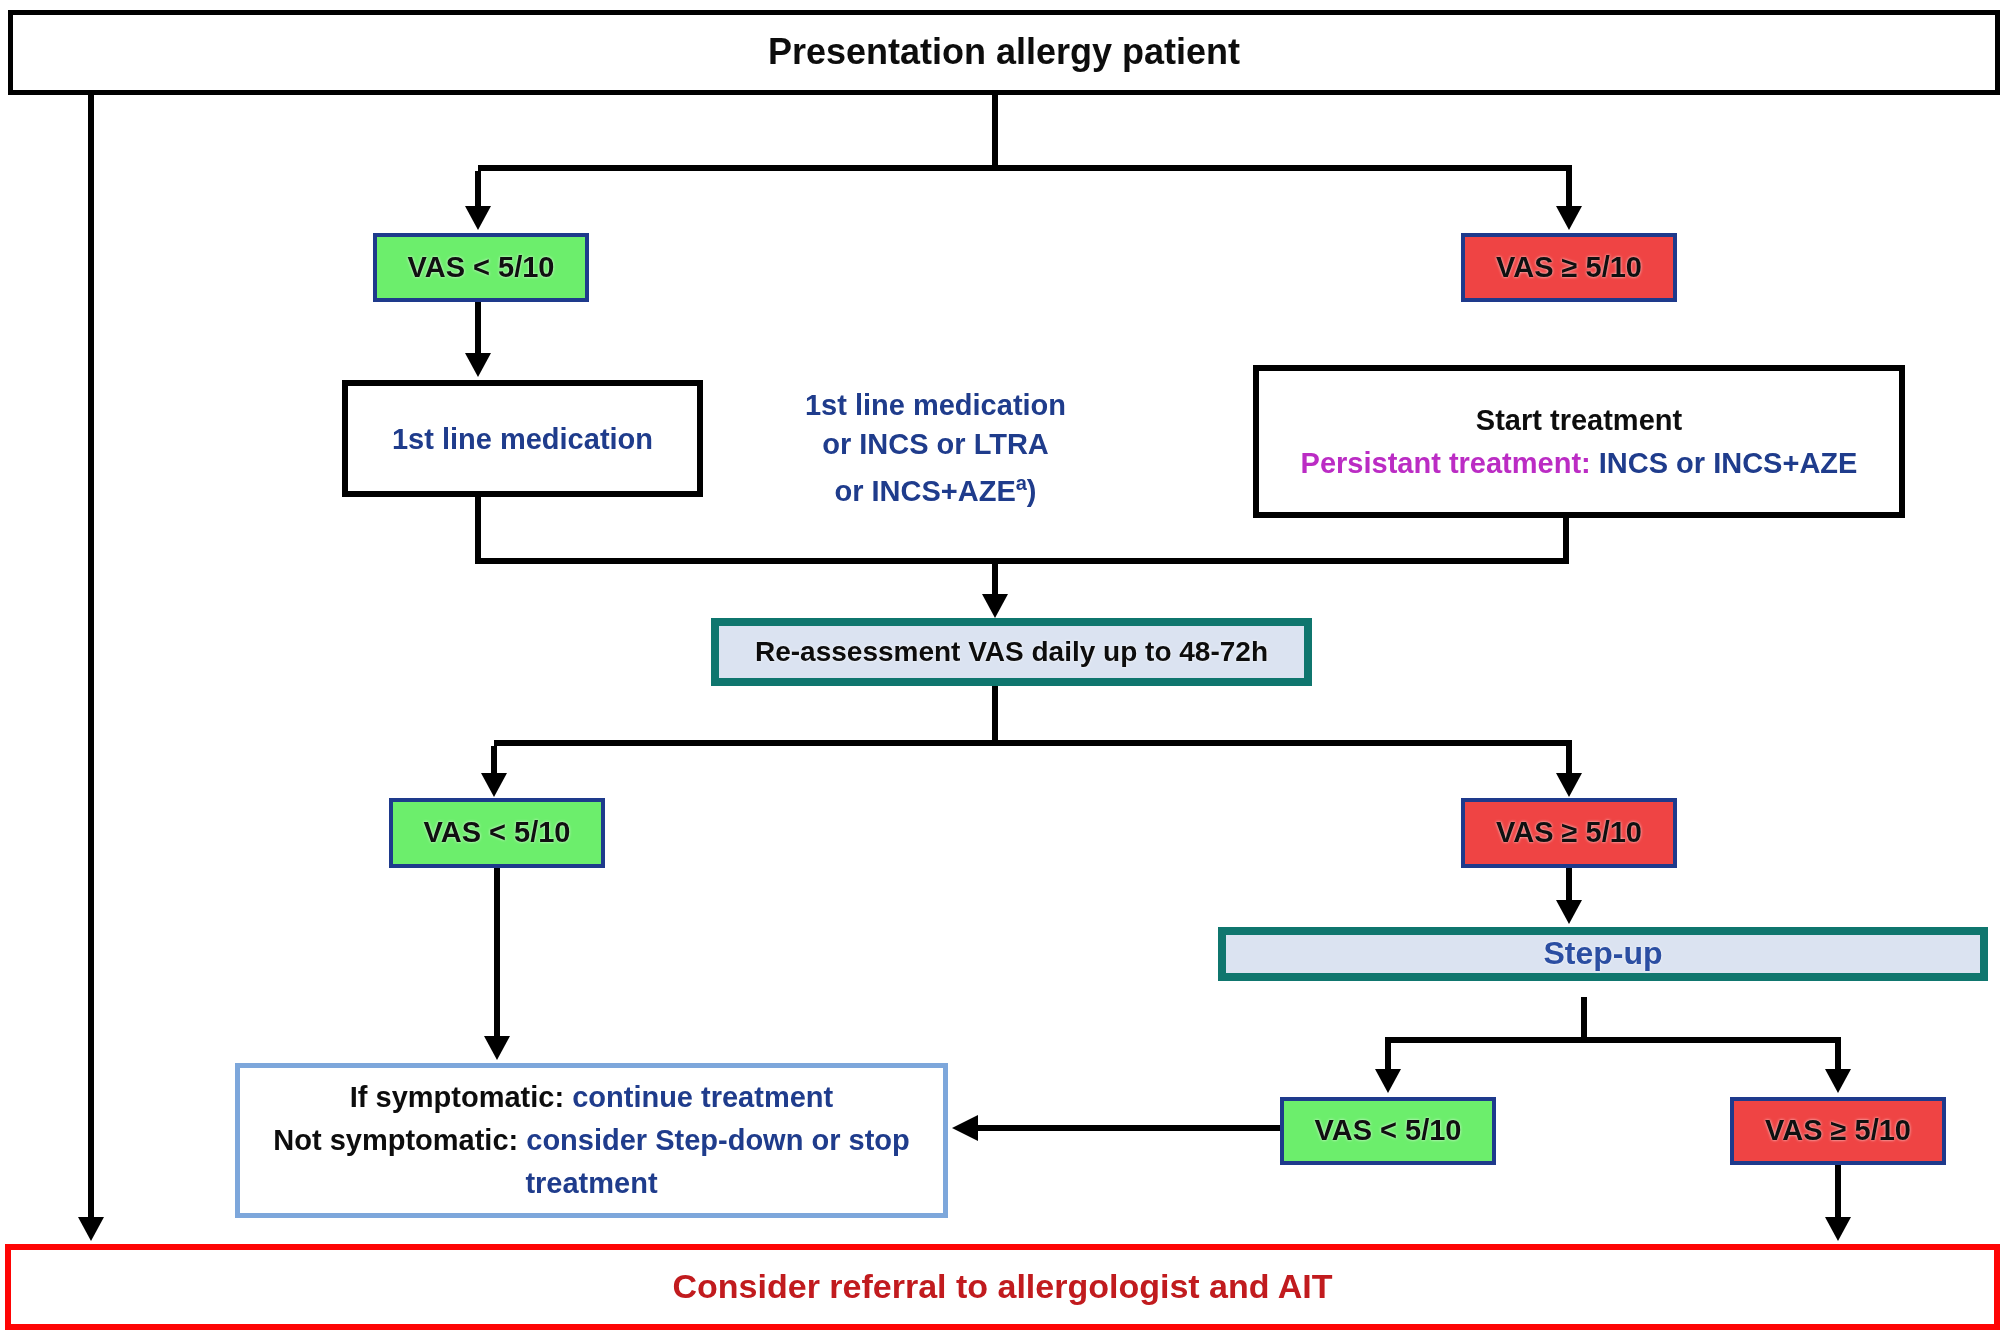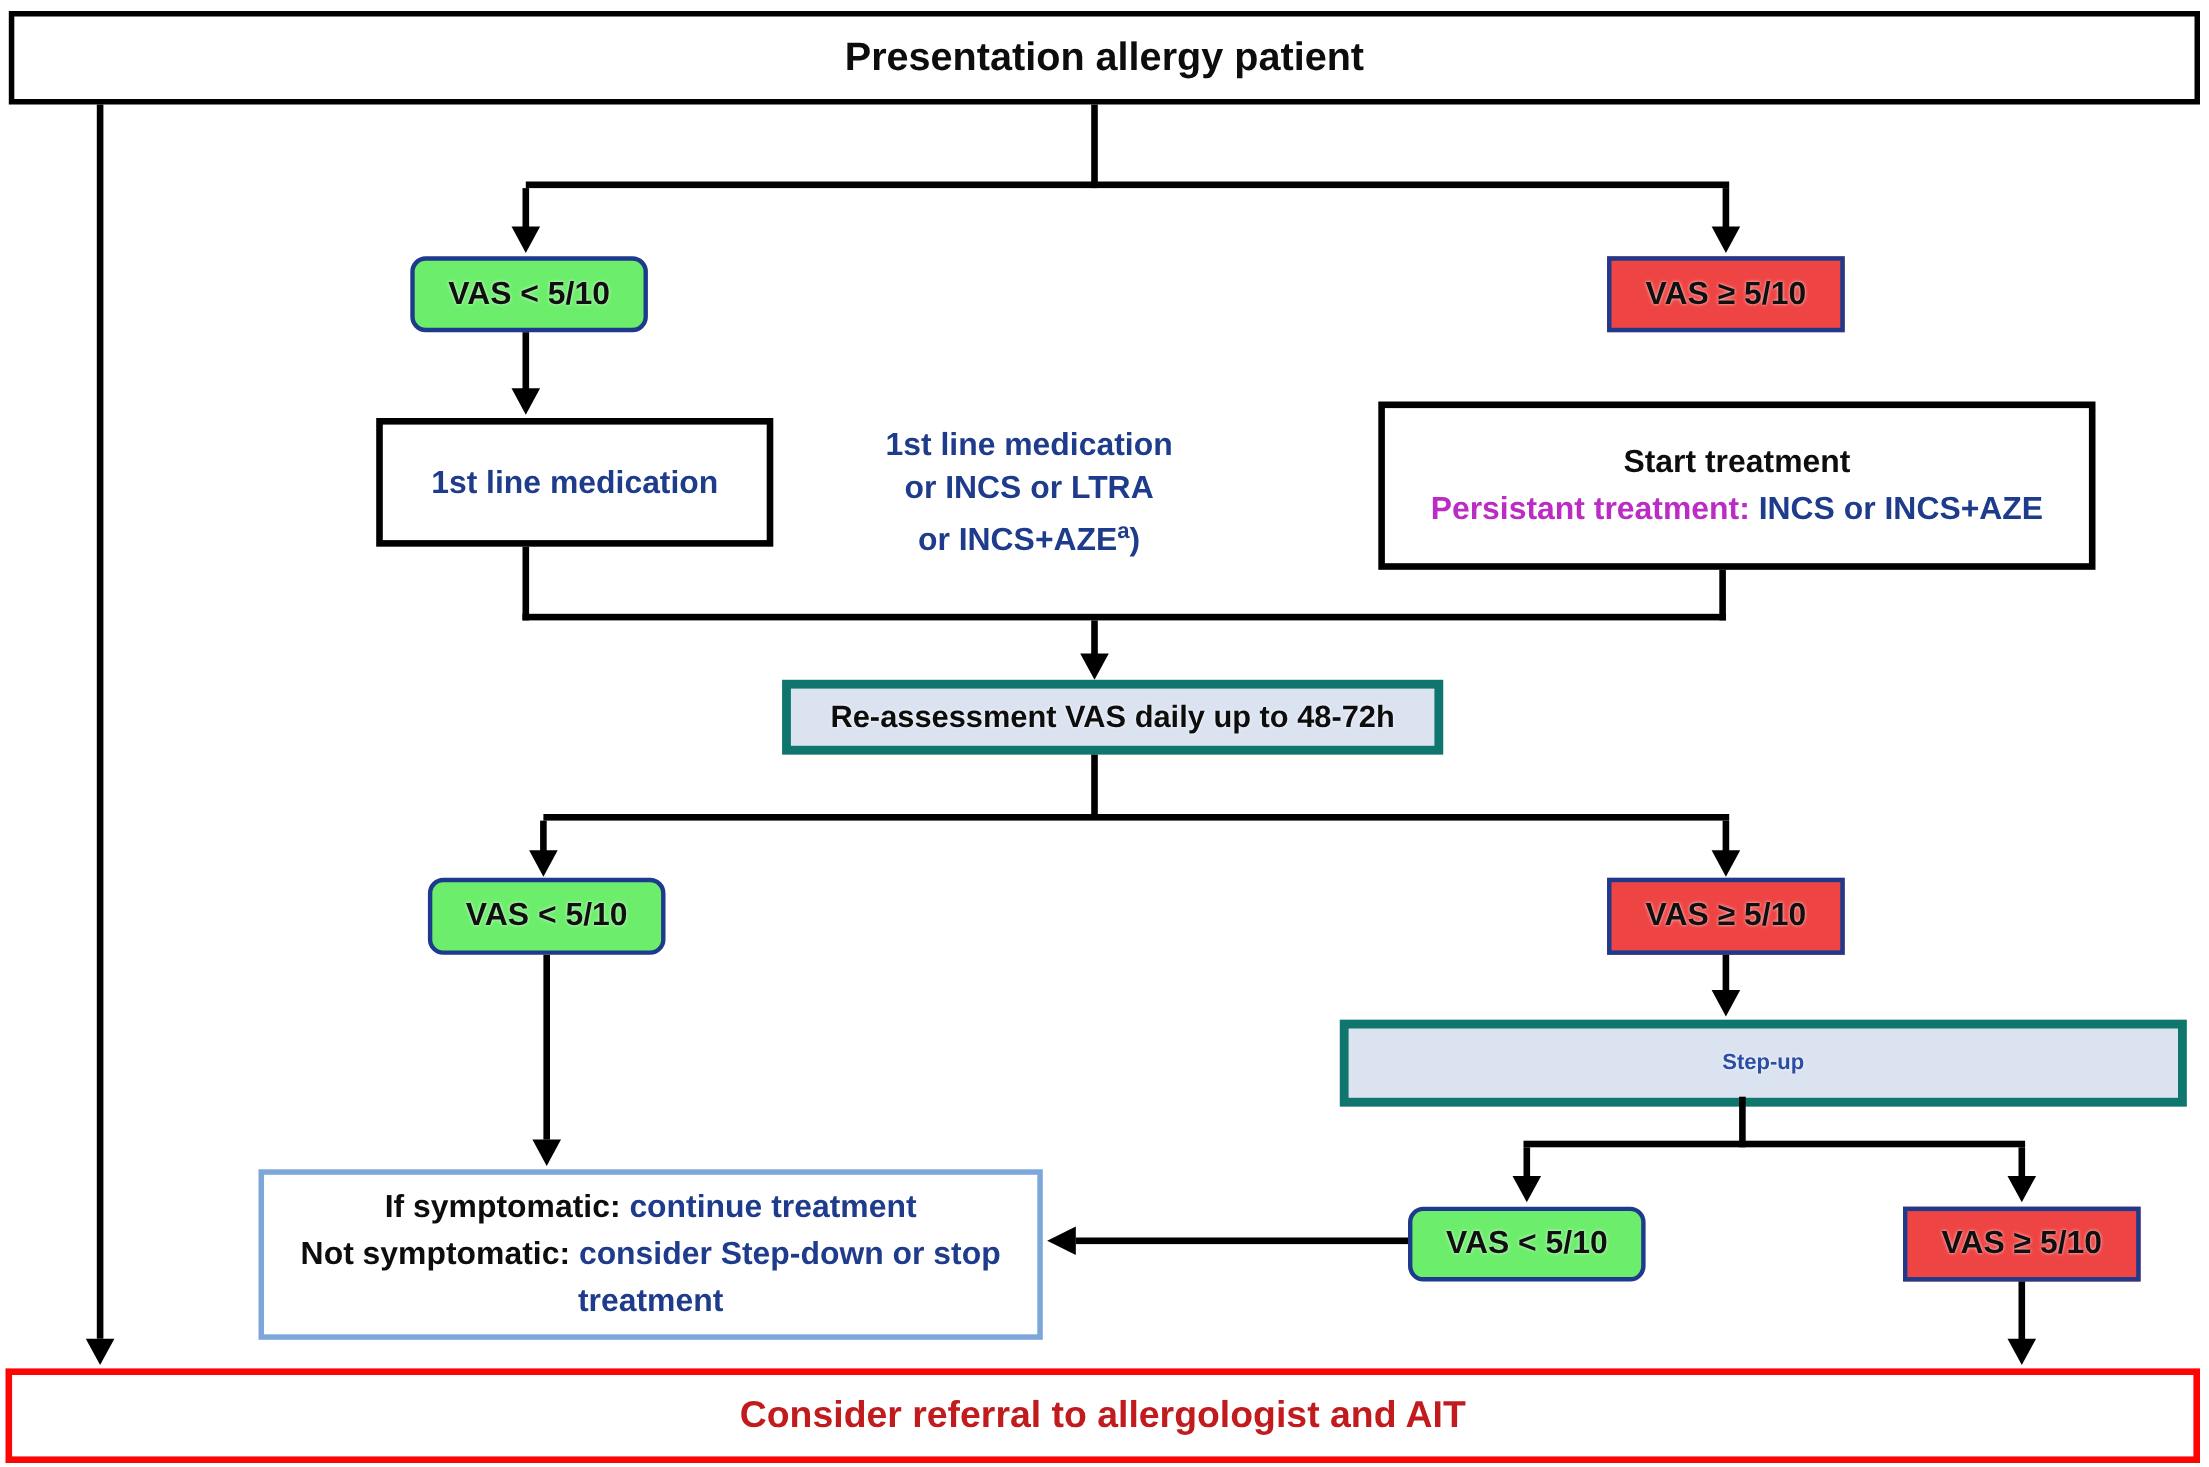--- a/index.html
+++ b/index.html
@@ -14,21 +14,21 @@
   .box{
     position:absolute;box-sizing:border-box;background:#fff;
     display:flex;flex-direction:column;align-items:center;justify-content:center;
     text-align:center;line-height:1.35;
   }
   .black-border{border:6px solid #000;}
   .vas{
     border:4px solid #1E3A8C;font-size:29px;color:#101010;
     flex-direction:row;text-shadow:0 0 3px rgba(255,255,255,.85);
   }
-  .green{background:#6CEE6C;border-radius:14px;}
+  .green{background:#6CEE6C;}
   .orange{background:#ef4444;}
   .lavender{background:#DBE3F1;border:8px solid #0f766e;color:#0d0d0d;
     text-shadow:0 0 3px rgba(255,255,255,.9);}
   .line{position:absolute;background:#000;}
   .ah-down{position:absolute;width:0;height:0;
     border-left:13px solid transparent;border-right:13px solid transparent;
     border-top:24px solid #000;}
   .ah-left{position:absolute;width:0;height:0;
     border-top:13px solid transparent;border-bottom:13px solid transparent;
     border-right:26px solid #000;}
@@ -107,21 +107,21 @@
   <div class="box vas green" style="left:389px;top:798px;width:216px;height:70px;">
     <span>VAS &lt; 5/10</span>
   </div>
   <div class="box vas orange" style="left:1461px;top:798px;width:216px;height:70px;">
     <span>VAS ≥ 5/10</span>
   </div>
 
   <div class="line" style="left:1566px;top:868px;width:6px;height:33px;"></div>
   <div class="ah-down" style="left:1556px;top:900px;"></div>
 
-  <div class="box lavender" style="left:1218px;top:927px;width:770px;height:79px;font-size:20px;flex-direction:row;">
+  <div class="box lavender" style="left:1218px;top:927px;width:770px;height:54px;font-size:32px;flex-direction:row;">
     <span class="t-blue">Step-up</span>
   </div>
 
   <div class="line" style="left:1581px;top:997px;width:6px;height:46px;"></div>
   <div class="line" style="left:1385px;top:1037px;width:456px;height:6px;"></div>
   <div class="line" style="left:1385px;top:1043px;width:6px;height:27px;"></div>
   <div class="ah-down" style="left:1375px;top:1069px;"></div>
   <div class="line" style="left:1835px;top:1043px;width:6px;height:27px;"></div>
   <div class="ah-down" style="left:1825px;top:1069px;"></div>
 

